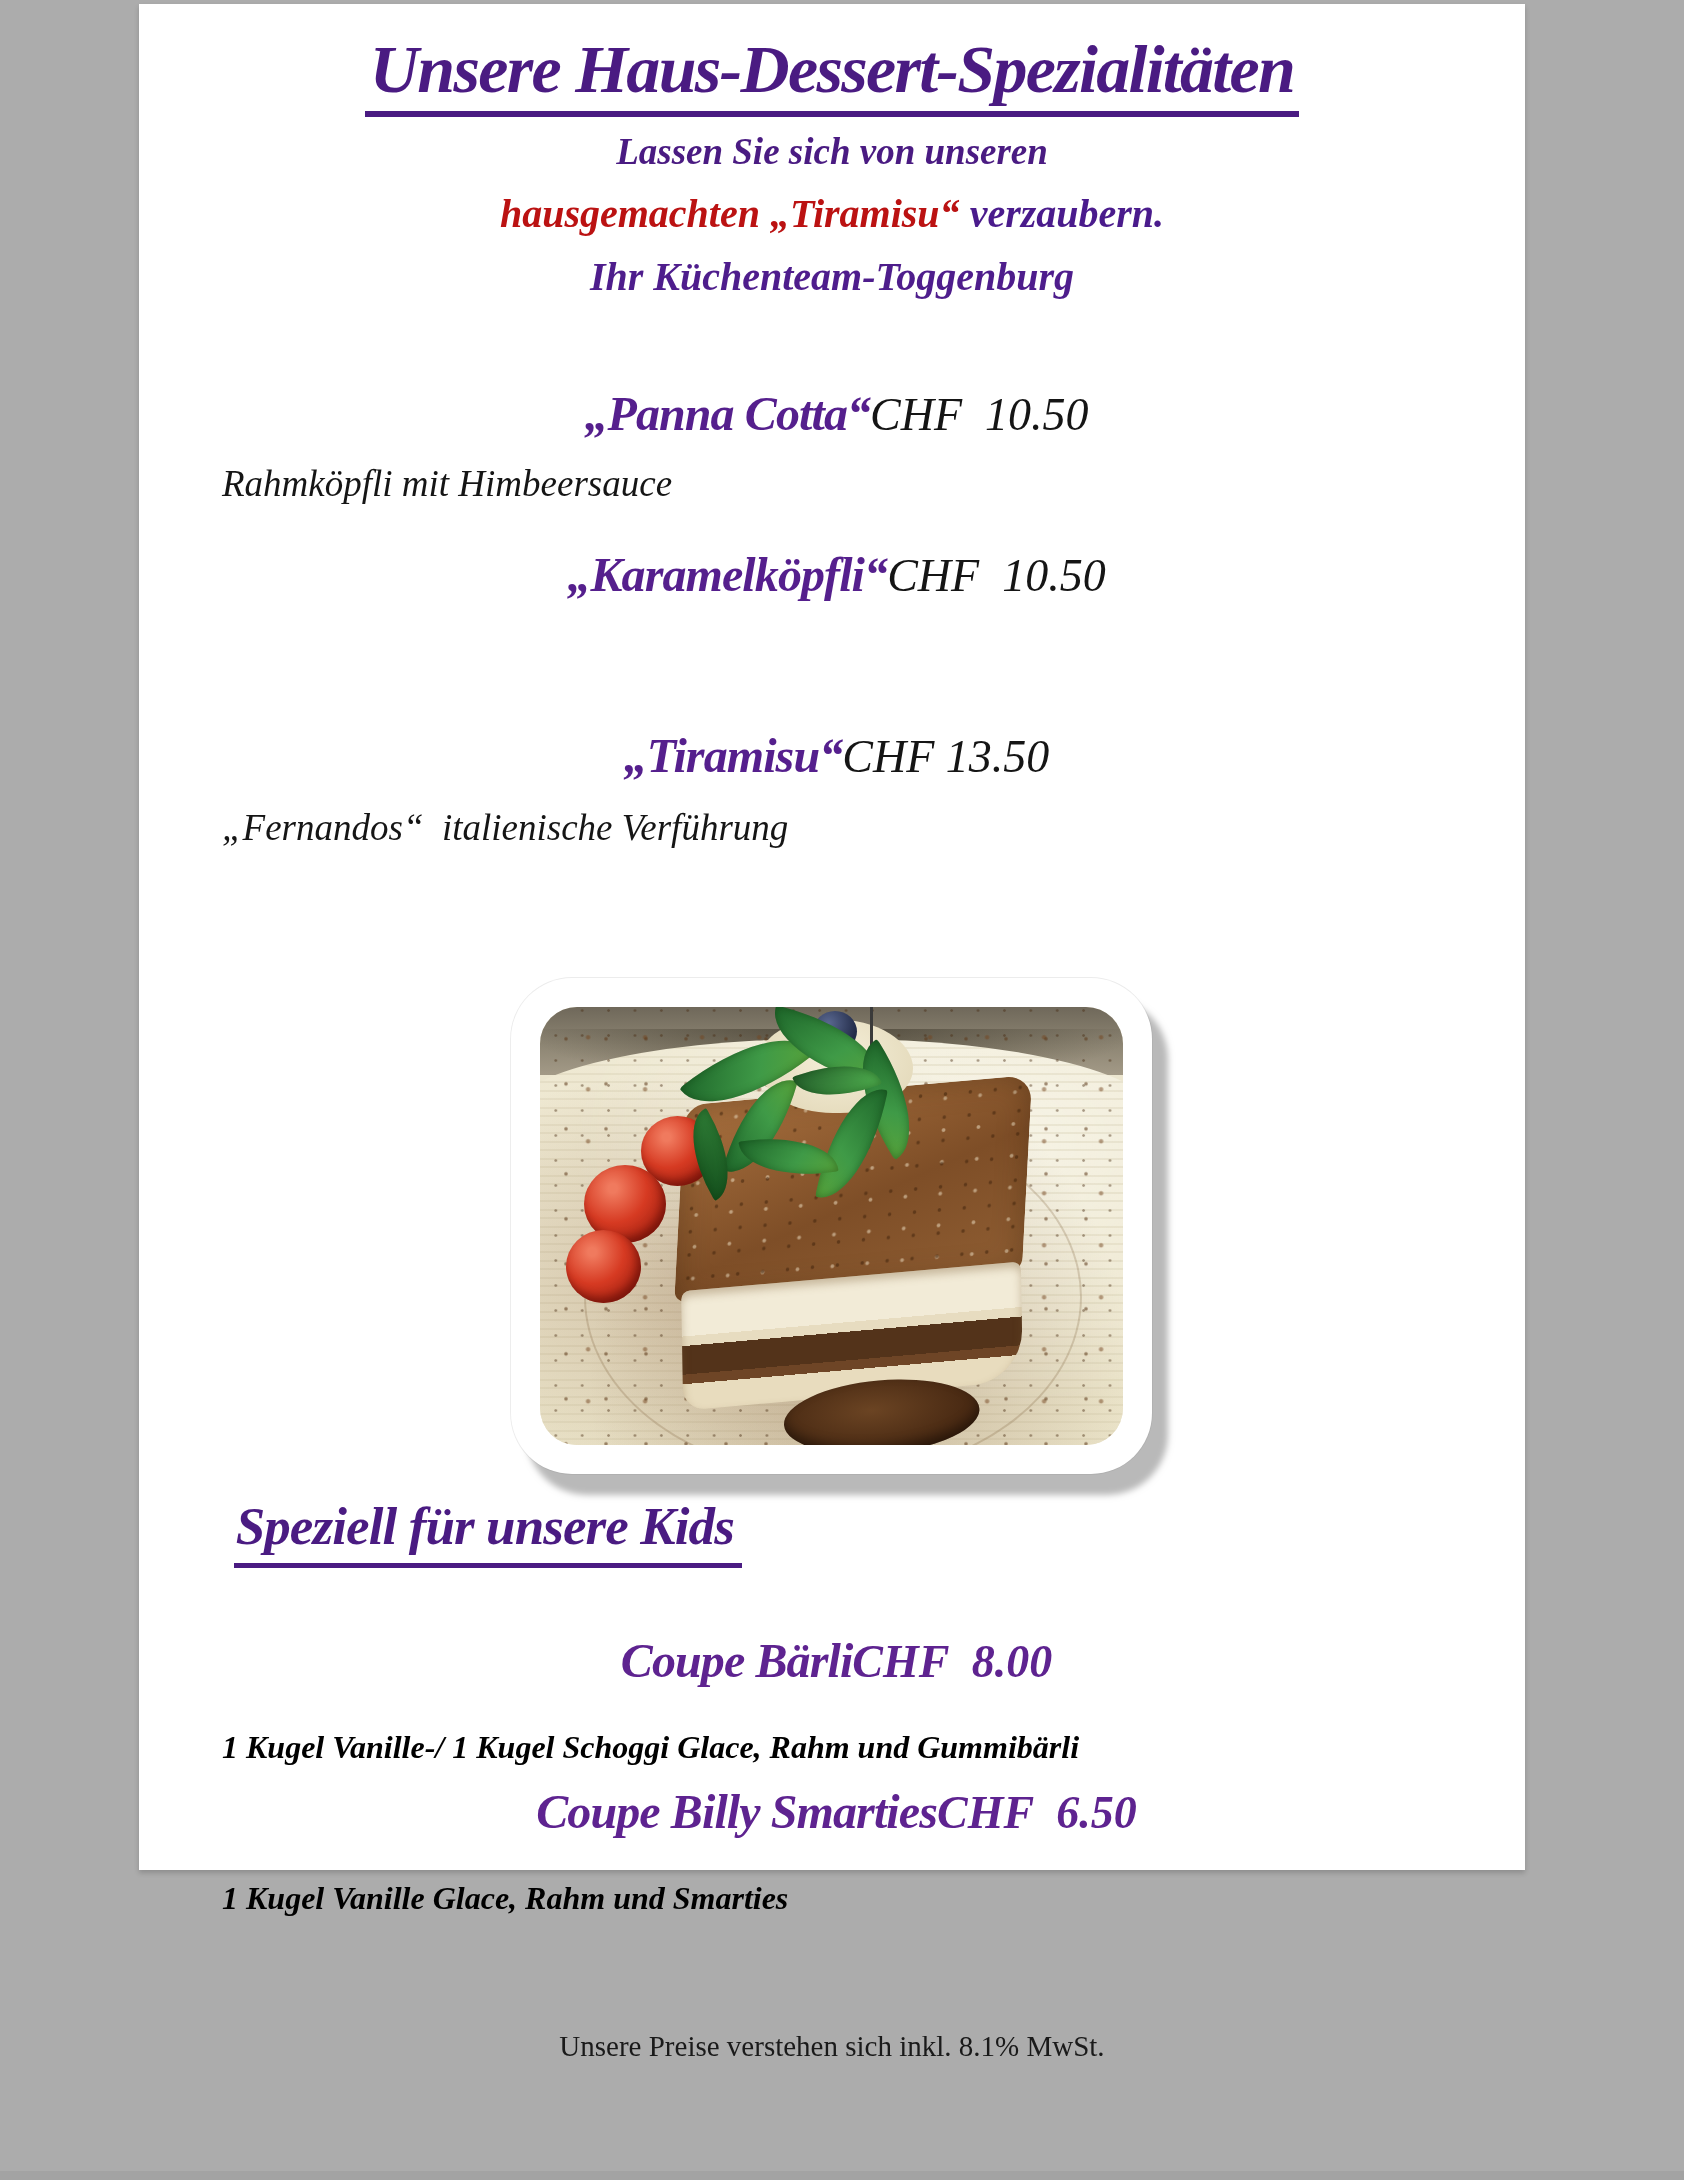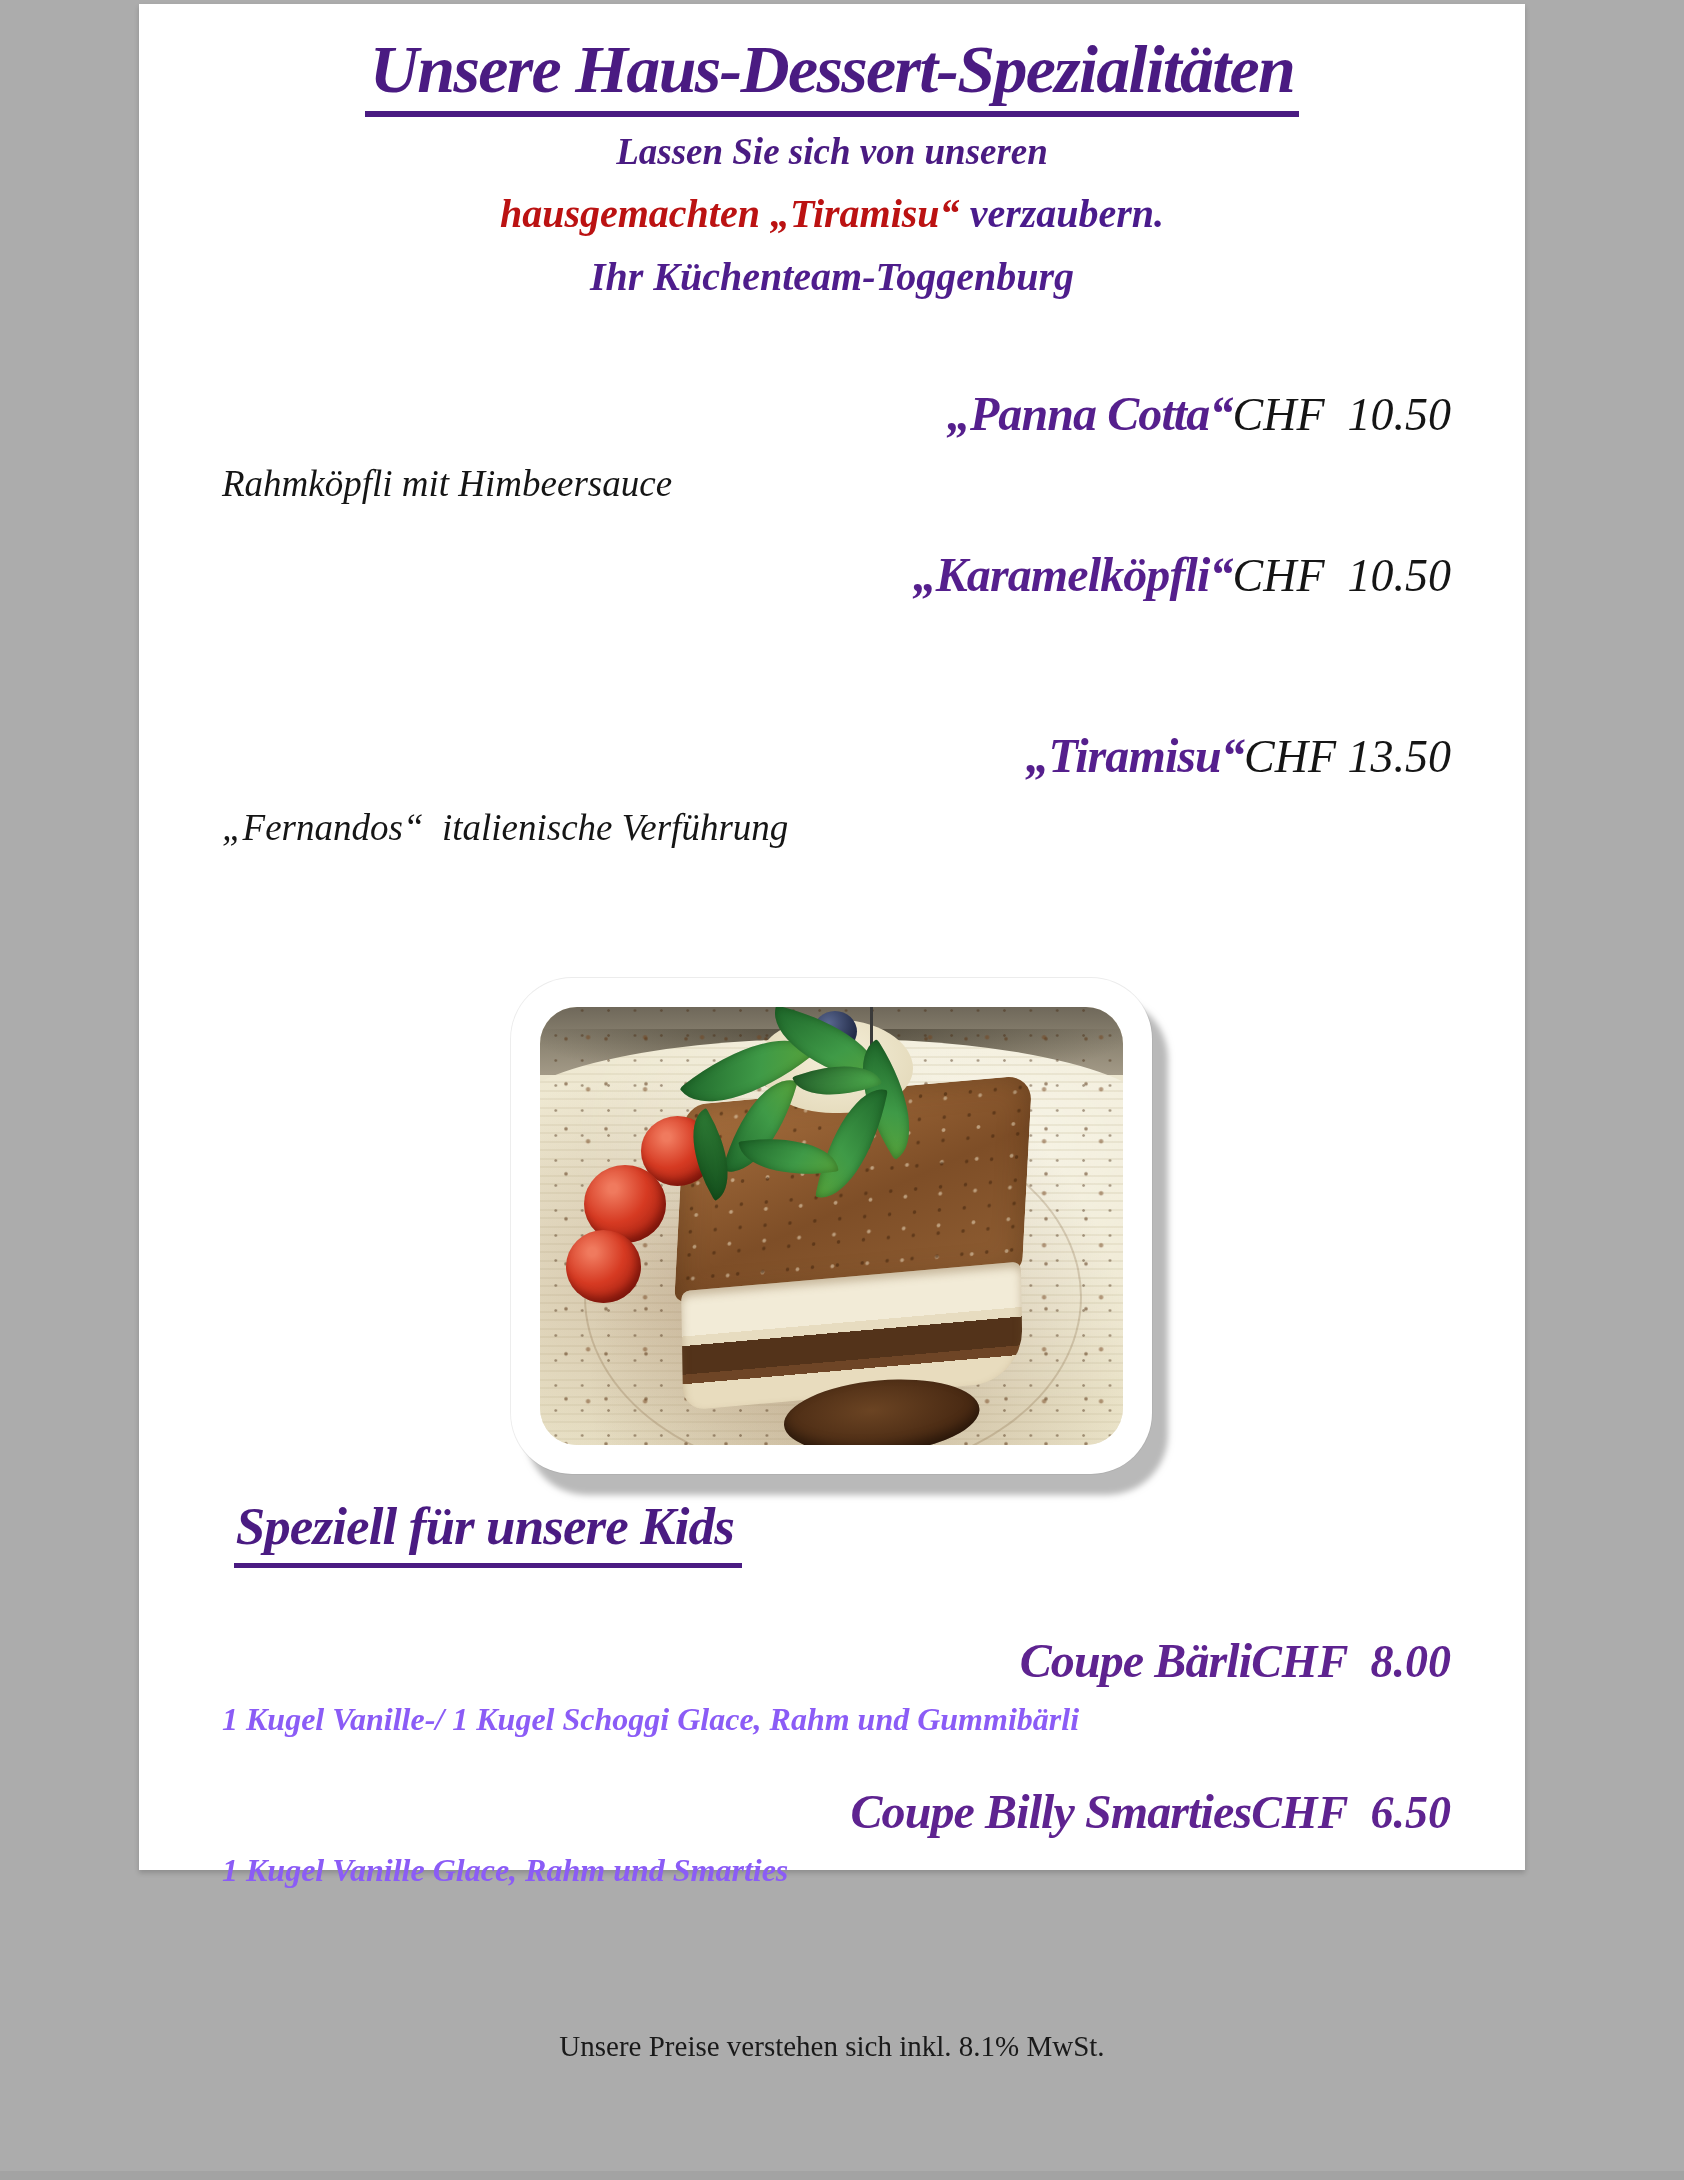--- a/index.html
+++ b/index.html
@@ -38,21 +38,21 @@
   .sub2 .red{color:#bb1212;}
   .sub2 .purple{color:#4a1b8c;}
   .sub3{
     position:absolute;top:249px;left:0;right:0;text-align:center;
     font-size:40px;font-weight:bold;font-style:italic;color:#4e1d8c;
   }
   
   .menu-row{
     position:absolute;left:0;right:0;
     padding:0 74px 0 83px;
-    display:flex;justify-content:flex-end;align-items:baseline;
+    display:flex;justify-content:center;align-items:baseline;
   }
   .item-name{
     font-size:48px;font-weight:bold;font-style:italic;
     color:#551f8d;letter-spacing:-0.9px;white-space:pre;
   }
   .item-price{
     font-size:46px;font-style:italic;color:#151515;white-space:pre;
   }
   .item-desc{
     position:absolute;left:83px;right:74px;
@@ -64,21 +64,21 @@
   
   .kids-heading-wrap{position:absolute;top:1492px;left:95px;}
   .kids-heading{
     display:inline-block;
     font-size:53px;font-weight:bold;font-style:italic;color:#4a1b82;
     letter-spacing:-0.9px;border-bottom:5.1px solid #4a1b82;padding:0 8.5px 6.8px 1.7px;
   }
   .kids .item-name,.kids .item-price{color:#5e2390;font-weight:bold;}
   .kids-desc{
     position:absolute;left:83px;right:74px;
-    font-size:32px;font-weight:bold;font-style:italic;color:#8b5cf6;white-space:pre;
+    font-size:32px;font-weight:bold;font-style:italic;color:#000000;white-space:pre;margin-top:28px;
   }
   .krow-1{top:1629px;} .kdesc-1{top:1697px;}
   .krow-2{top:1780px;} .kdesc-2{top:1848px;}
   
   .footer-note{
     position:absolute;top:2026px;left:0;right:0;text-align:center;
     font-size:29px;color:#1a1a1a;
   }
   
   .photo{

